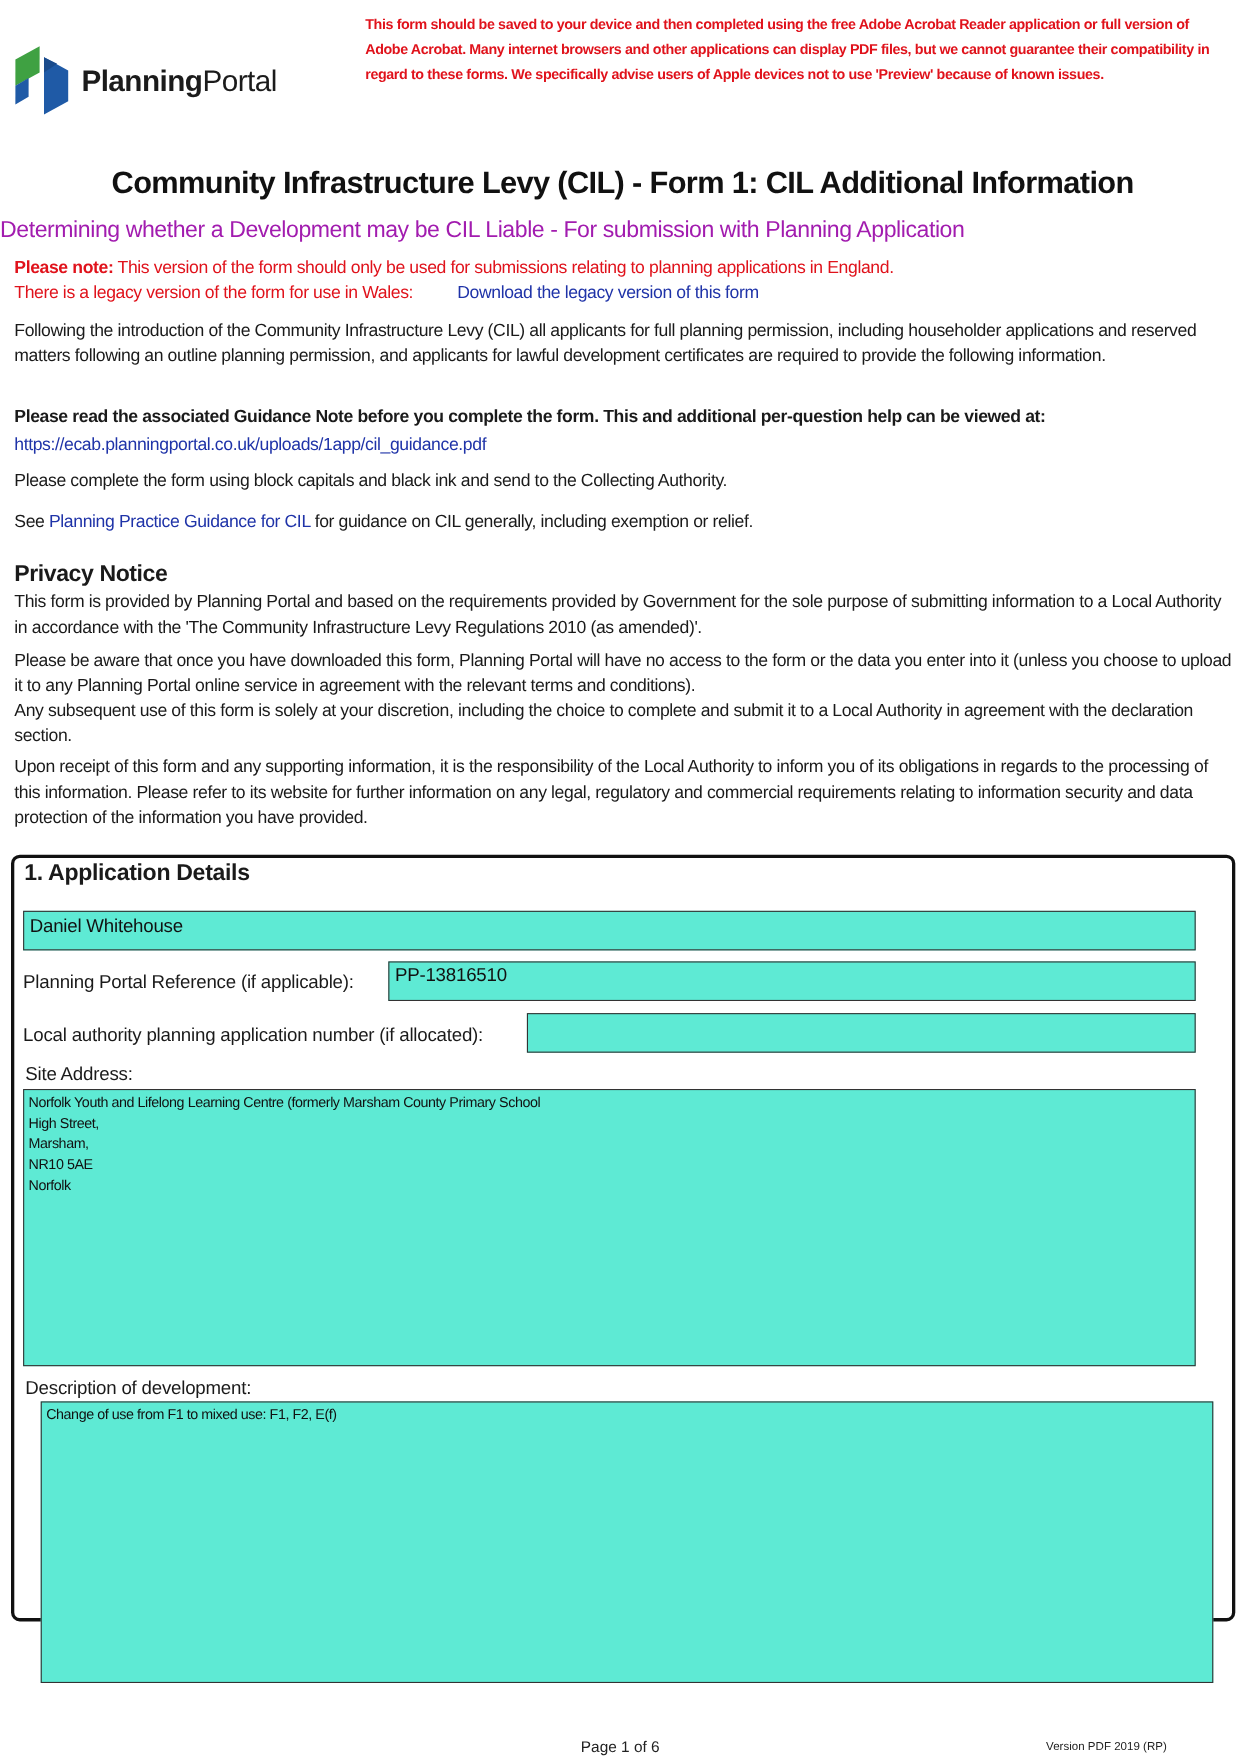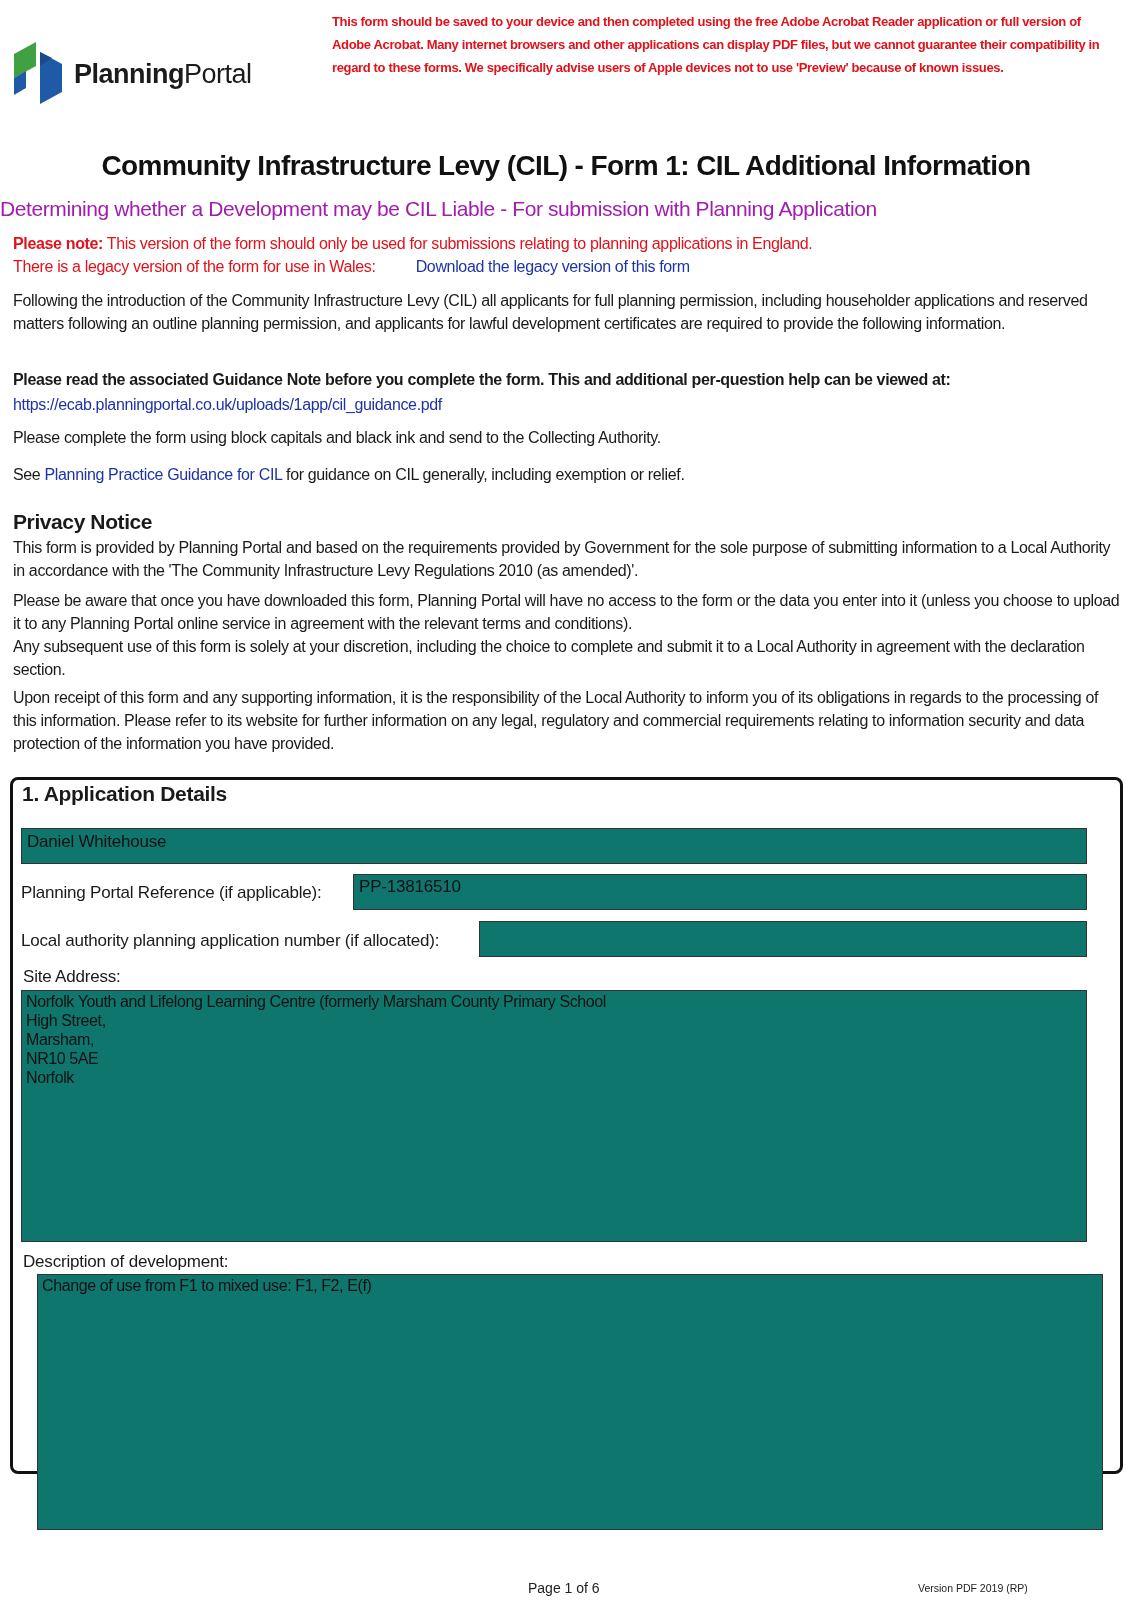--- a/index.html
+++ b/index.html
@@ -20,25 +20,25 @@
   .txt { position: absolute; left: 13px; width: 1110px; font-size: 16px; line-height: 23px; letter-spacing: -0.35px; }
   .red { color: #e0121b; }
   .blue { color: #1f33a8; }
   .bold { font-weight: 700; }
 
   .privacy-h { position: absolute; left: 13px; top: 510px; font-size: 21px; font-weight: 700; letter-spacing: -0.4px; }
 
   .section { position: absolute; left: 10px; top: 777px; width: 1113px; height: 697px; border: 3px solid #111; border-radius: 8px; }
   .sec-title { position: absolute; left: 9px; top: 2px; font-size: 21px; font-weight: 700; letter-spacing: -0.3px; }
   .lbl { position: absolute; font-size: 17px; letter-spacing: -0.2px; color: #1a1a1a; }
-  .field { position: absolute; border: 1.5px solid #333; background: #0f766e; font-size: 17px; color: #111; padding: 3px 5px; letter-spacing: -0.2px; }
-  .field.multi { white-space: pre-line; line-height: 19px; padding: 1px 4px; font-size: 16px; letter-spacing: -0.4px; }
+  .field { position: absolute; border: 1.5px solid #333; background: #5eead4; font-size: 17px; color: #111; padding: 3px 5px; letter-spacing: -0.2px; }
+  .field.multi { white-space: pre-line; line-height: 19px; padding: 1px 4px; font-size: 13px; letter-spacing: -0.4px; }
 
   .footer-page { position: absolute; left: 528px; top: 1580px; font-size: 14px; color: #222; }
-  .footer-ver { position: absolute; left: 918px; top: 1582px; font-size: 10.5px; color: #222; }
+  .footer-ver { position: absolute; left: 951px; top: 1582px; font-size: 10.5px; color: #222; }
 </style>
 </head>
 <body>
 
 <div class="logo">
   <svg viewBox="0 0 52 68">
     <polygon points="2,14 24,2 24,26 2,38" fill="#3fa142"></polygon>
     <polygon points="2,38 24,26 24,52 2,64" fill="#1f5aa6" opacity="0.0"></polygon>
     <polygon points="2,38 14,31 14,48 2,55" fill="#1f5aa6"></polygon>
     <polygon points="28,12 50,24 50,52 28,64" fill="#1f5aa6"></polygon>

